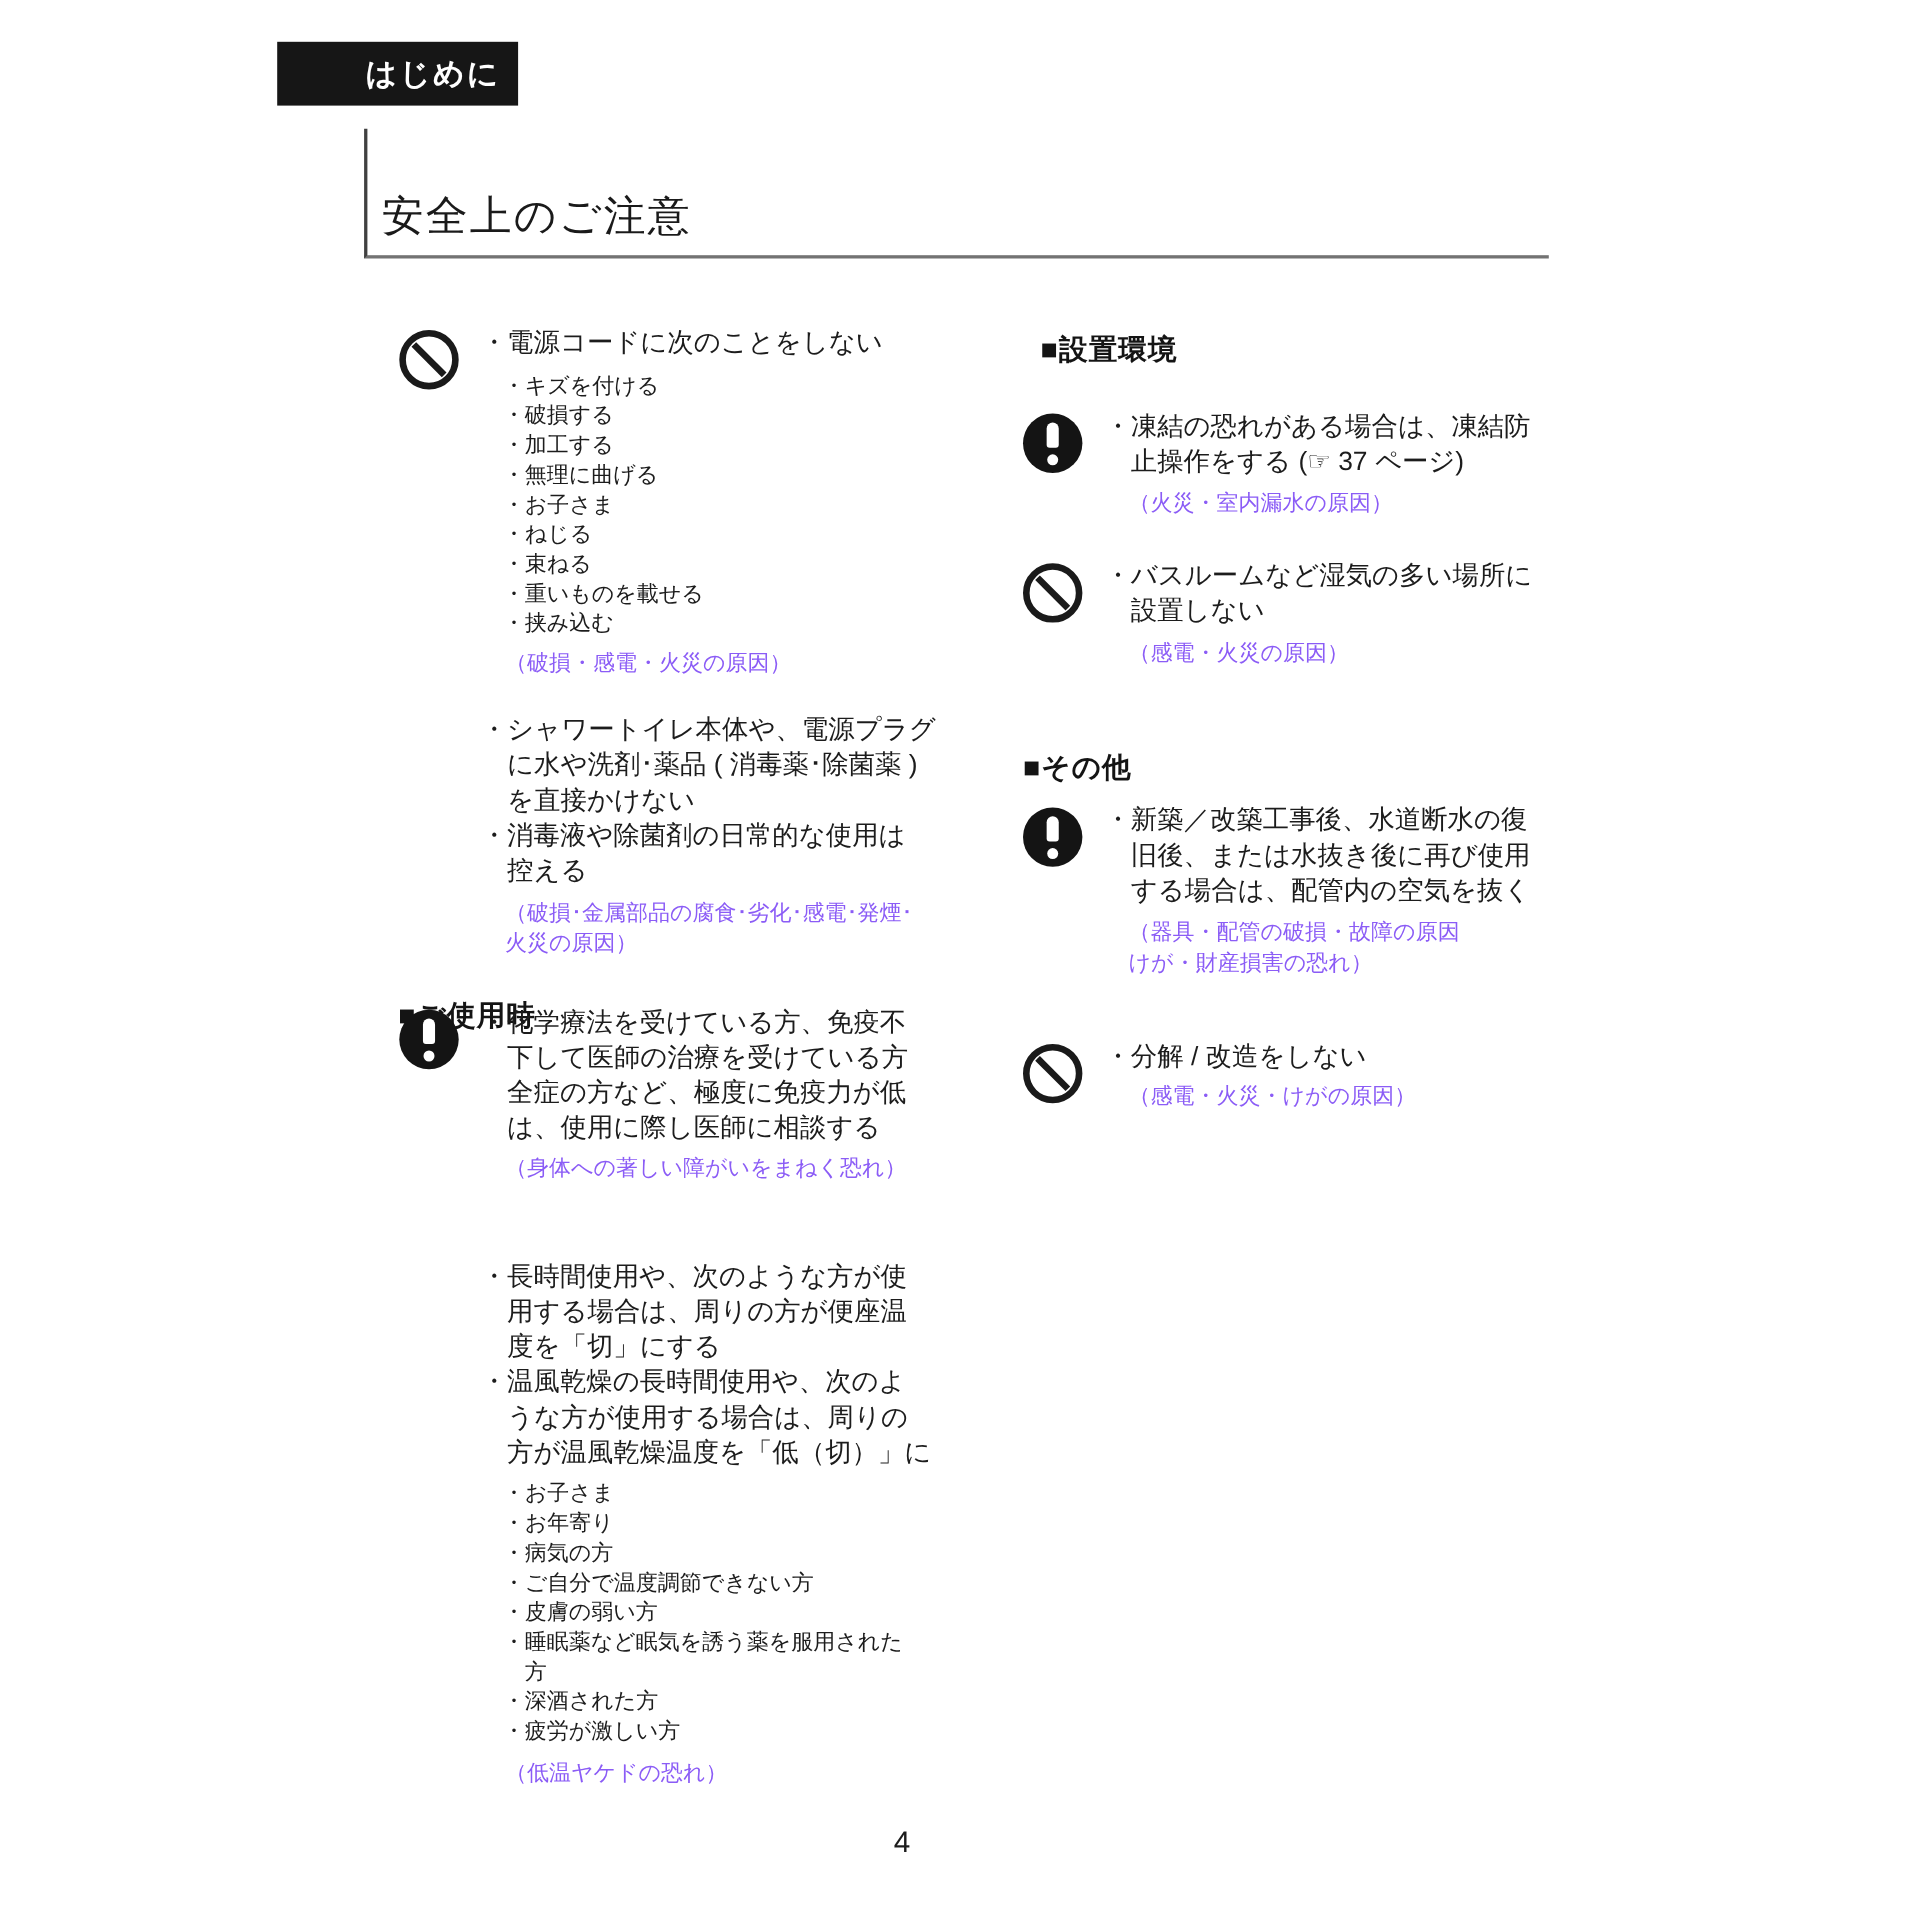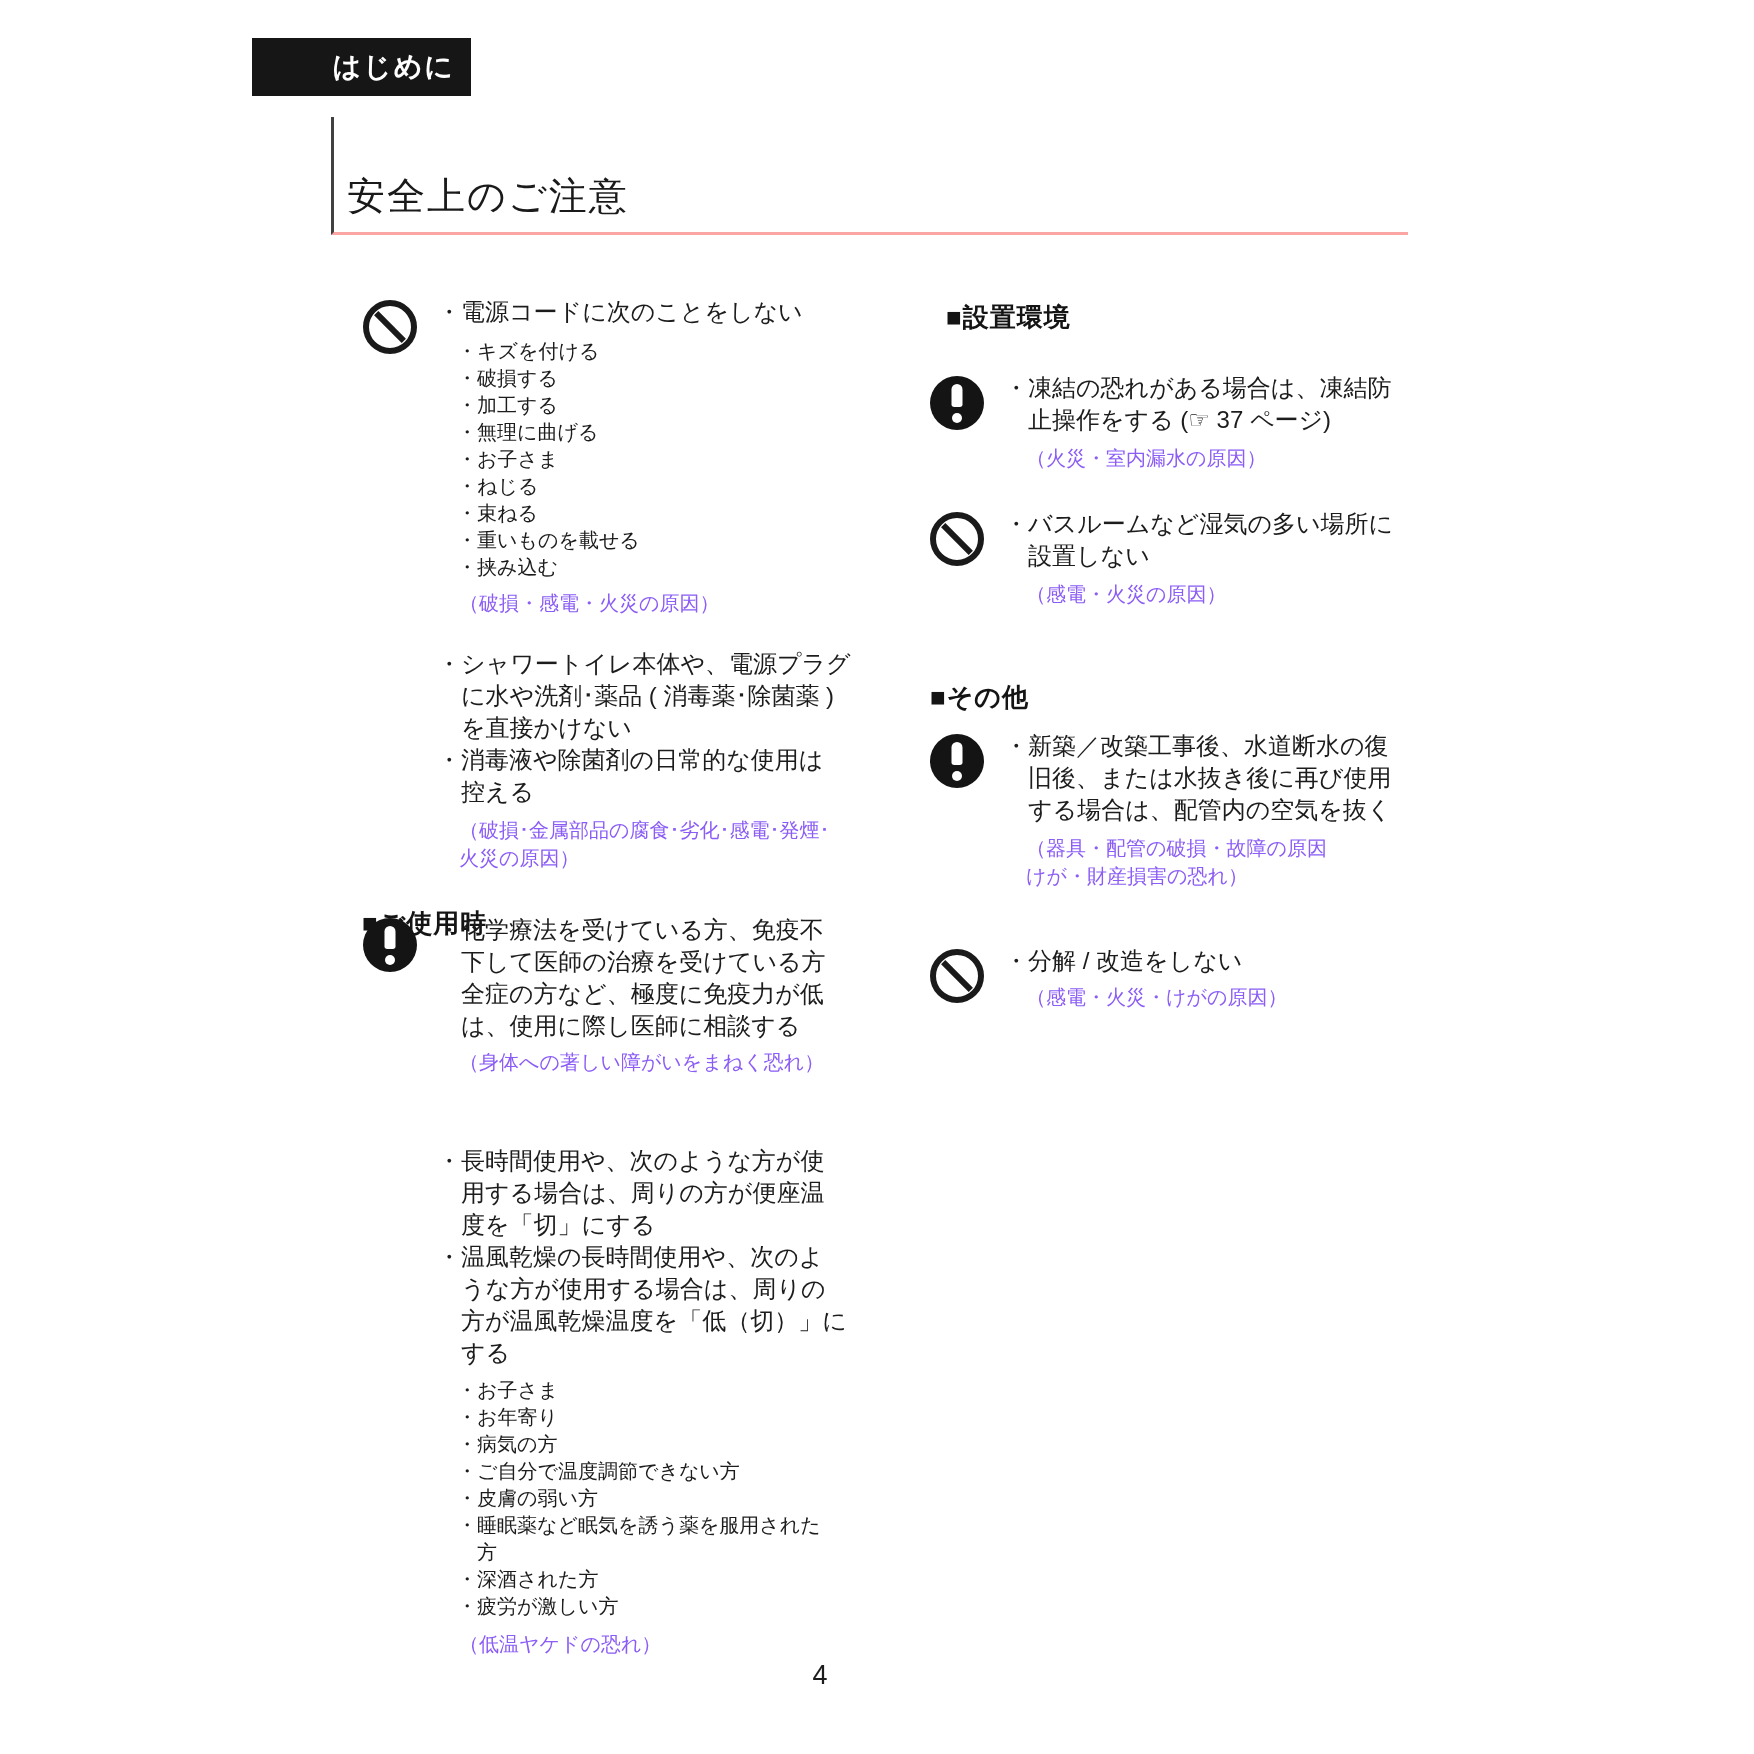--- a/index.html
+++ b/index.html
@@ -9,21 +9,21 @@
     overflow:hidden;
   }
   .tab-box{
     position:absolute;left:252px;top:38px;width:219px;height:58px;
     background:#161616;color:#ffffff;display:flex;align-items:center;
     justify-content:flex-end;padding-right:16px;box-sizing:border-box;
     font-size:28px;font-weight:bold;letter-spacing:2px;
   }
   .title-wrap{
     position:absolute;left:331px;top:117px;width:1077px;height:118px;
-    border-left:3px solid #404040;border-bottom:3px solid #fca5a5;
+    border-left:3px solid #404040;border-bottom:3px solid #737373;
     box-sizing:border-box;display:flex;align-items:flex-end;
     padding:0 0 10px 13px;font-size:38px;color:#1a1a1a;letter-spacing:2px;
   }
   .heading{
     position:absolute;font-size:26px;font-weight:bold;color:#141414;
     white-space:nowrap;letter-spacing:1px;
   }
   .block{position:absolute;display:flex;}
   .col-left{left:363px;width:464px;}
   .col-right{left:930px;width:500px;}
@@ -124,21 +124,20 @@
 
 <div class="block col-left" style="top:1145px;">
   <div class="icon-col"></div>
   <div class="text-col">
     <div class="line">・長時間使用や、次のような方が使</div>
     <div class="line cont">用する場合は、周りの方が便座温</div>
     <div class="line cont">度を「切」にする</div>
     <div class="line">・温風乾燥の長時間使用や、次のよ</div>
     <div class="line cont">うな方が使用する場合は、周りの</div>
     <div class="line cont">方が温風乾燥温度を「低（切）」に</div>
-    <div class="line cont">する</div>
     <div class="sub" style="margin-top:8px;">
       <div class="subline">・お子さま</div>
       <div class="subline">・お年寄り</div>
       <div class="subline">・病気の方</div>
       <div class="subline">・ご自分で温度調節できない方</div>
       <div class="subline">・皮膚の弱い方</div>
       <div class="subline">・睡眠薬など眠気を誘う薬を服用された</div>
       <div class="subline cont">方</div>
       <div class="subline">・深酒された方</div>
       <div class="subline">・疲労が激しい方</div>

